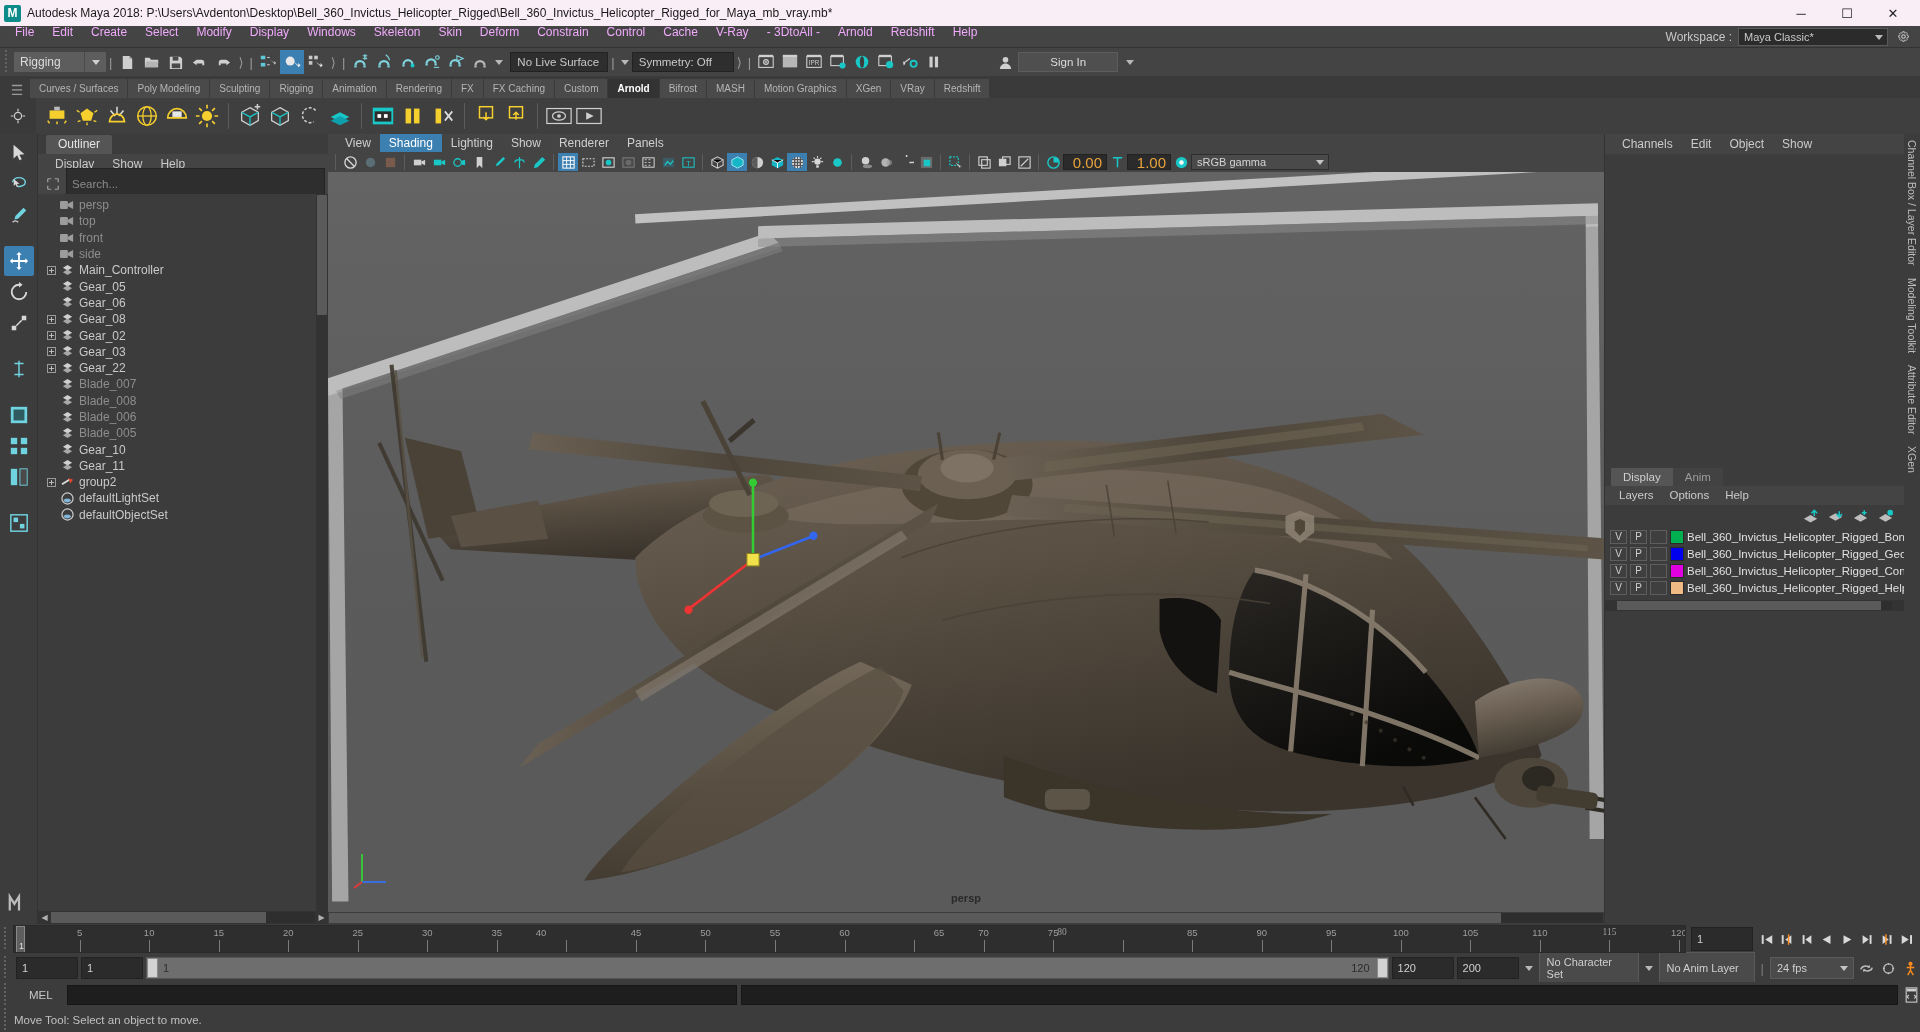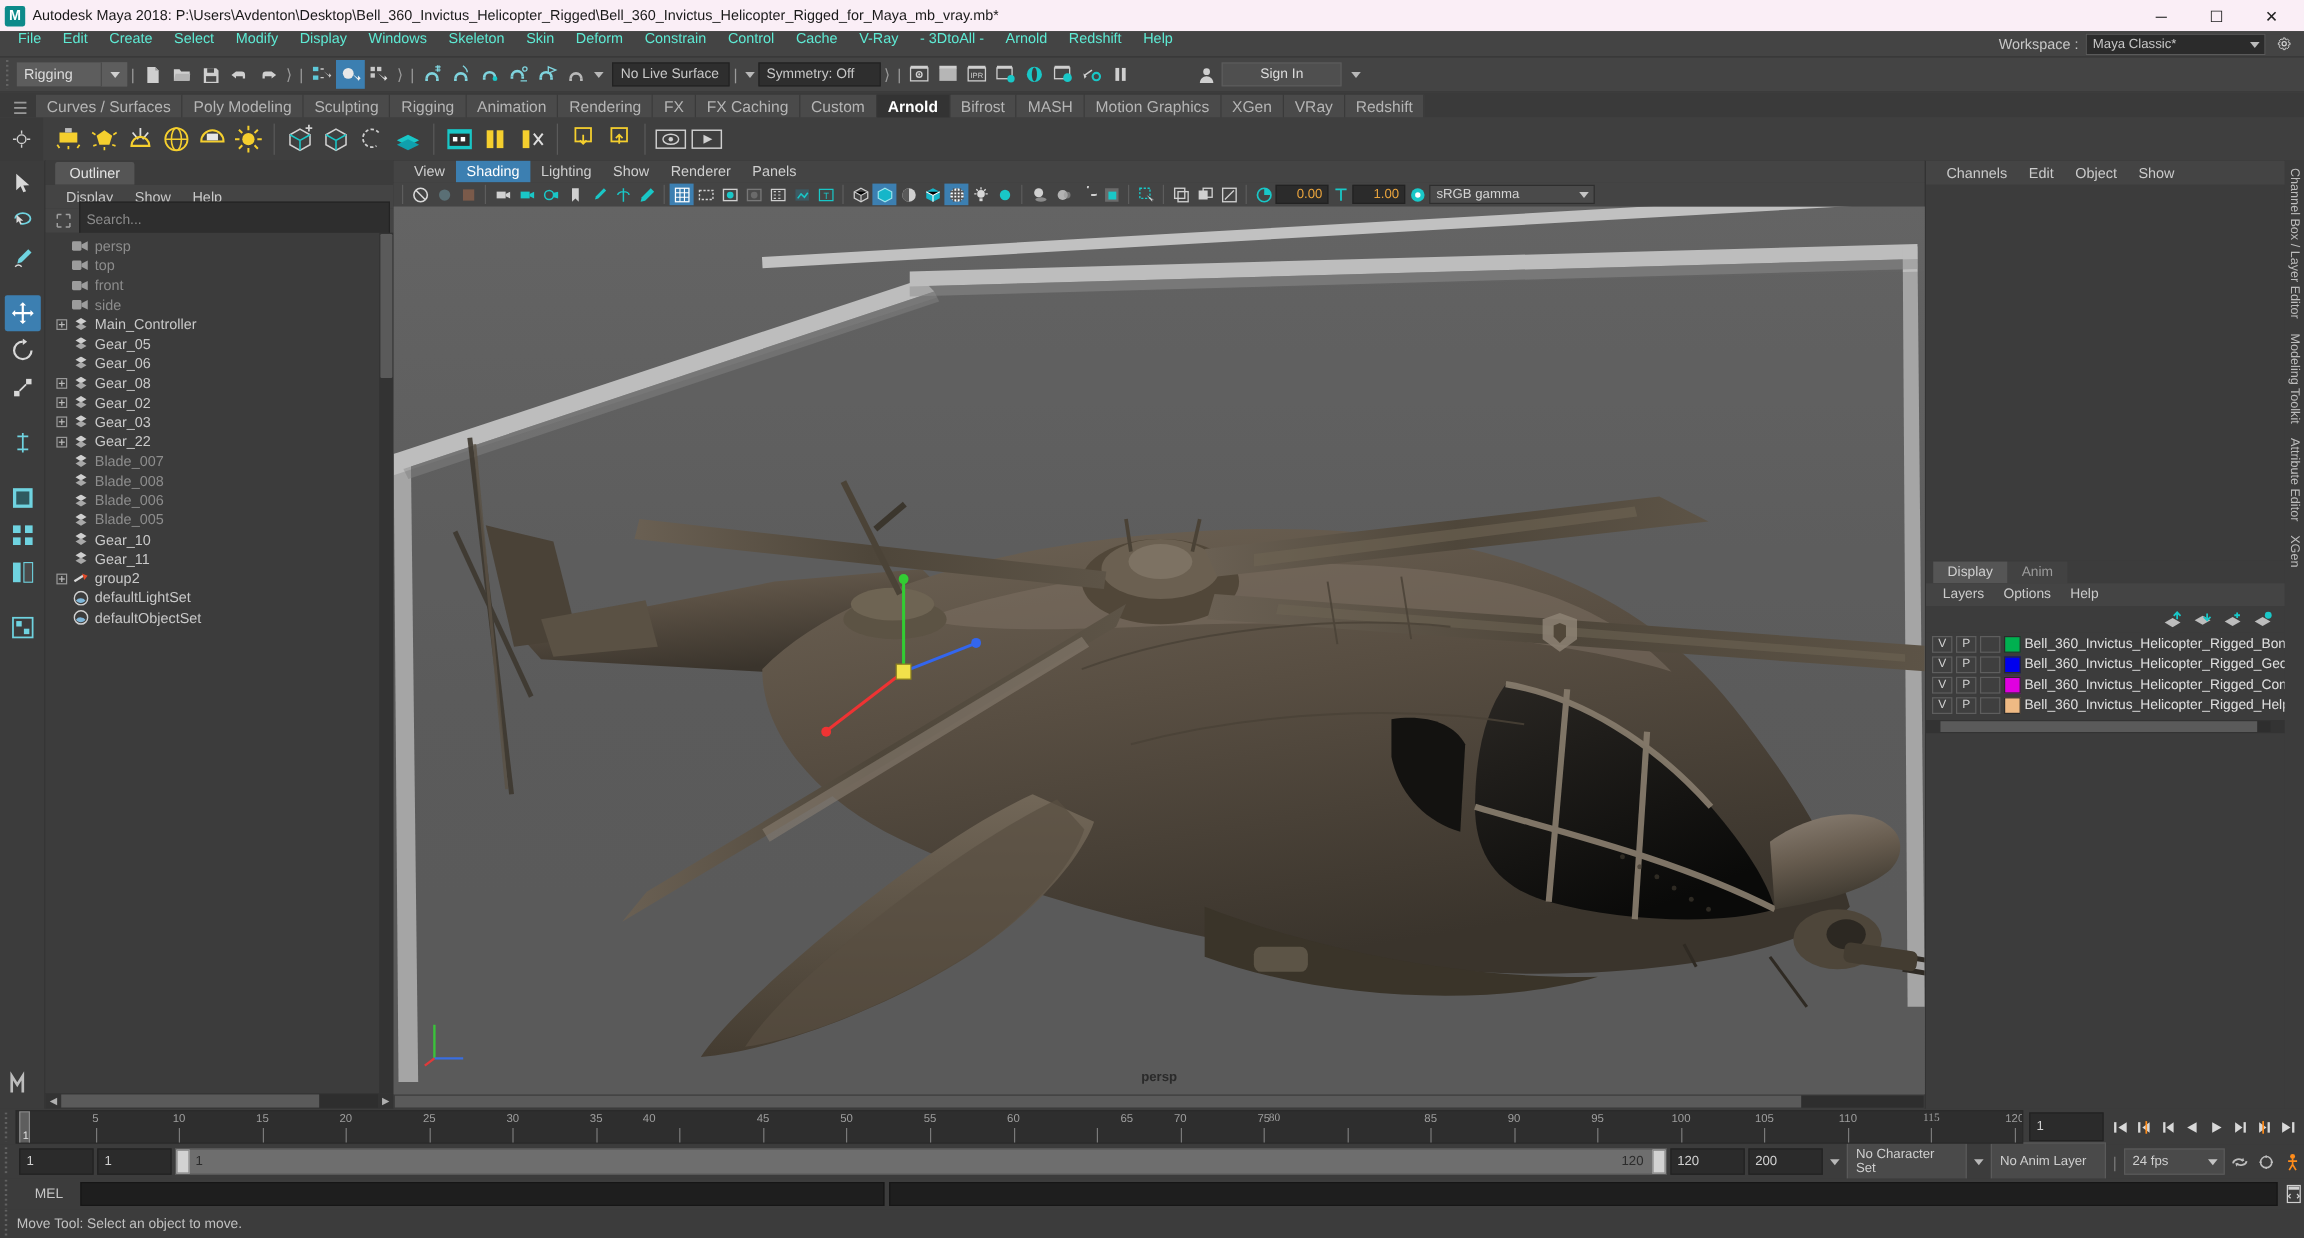--- a/index.html
+++ b/index.html
@@ -30,21 +30,21 @@
   .titlebar .winbtns div {
     width:46px; height:26px; display:flex; align-items:center; justify-content:center;
     font-size:13px; color:#222;
   }
 
   
   .menubar {
     height: 22px; background:#444444; display:flex; align-items:center;
     padding-left:6px; flex:none; border-bottom:1px solid #333;
   }
-  .menubar .mi { padding:0 9px; height:32px; line-height:22px; font-size:12px; color:#5eead4; cursor:default;}
+  .menubar .mi { padding:0 9px; height:32px; line-height:22px; font-size:12px; color:#f0abfc; cursor:default;}
   .menubar .wsp { margin-left:auto; display:flex; align-items:center; padding-right:8px; gap:6px; }
   .wsp-label { font-size:12px; color:#c8c8c8; }
   .wsp-combo {
     width:150px; height:18px; background:#2b2b2b; border:1px solid #5a5a5a;
     font-size:11px; color:#c8c8c8; display:flex; align-items:center;
     padding-left:5px; position:relative;
   }
   .wsp-combo .arr { position:absolute; right:4px; top:6px; border-left:4px solid transparent;
     border-right:4px solid transparent; border-top:5px solid #bbb;}
   .wsp-gear { width:18px;height:18px; display:flex;align-items:center;justify-content:center; color:#d0d0d0; font-size:13px;}
@@ -79,21 +79,21 @@
   .smallarr i { border-left:4px solid transparent; border-right:4px solid transparent; border-top:5px solid #b8b8b8; font-style:normal;}
   .signin { display:flex; align-items:center; gap:5px; }
   .signin-box { width:100px; height:20px; background:#4f4f4f; border:1px solid #5c5c5c; display:flex;
      align-items:center; justify-content:center; font-size:11.5px; color:#dcdcdc;}
 
   
   .shelfbar { background:#444; flex:none; }
   .shelftabs { height:21px; display:flex; align-items:flex-end; padding-left:4px; background:#3a3a3a;}
   .shelftabs .handle { width:26px; height:17px; display:flex; align-items:center; justify-content:center; color:#999; font-size:14px;}
   .stab {
-    height:19px; padding:0 9px; font-size:13px; color:#b5b5b5; line-height:19px;
+    height:19px; padding:0 9px; font-size:10px; color:#b5b5b5; line-height:19px;
     background:#4a4a4a; border-right:1px solid #3a3a3a; cursor:default;
   }
   .stab.active { background:#333333; color:#ffffff; font-weight:bold; }
   .shelfrow { height:36px; display:flex; align-items:center; background:#3f3f3f; padding-left:6px; }
   .shelfrow .sbtn { width:30px; height:30px; display:flex; align-items:center; justify-content:center; flex:none;}
   .shelfsep { width:1px; height:26px; background:#5a5a5a; margin:0 6px; flex:none;}
   .leftshelfcol { width:36px; background:#3a3a3a; display:flex; flex-direction:column; align-items:center; }
 
   
   .body { flex:1; display:flex; min-height:0; background:#3c3c3c; }
@@ -139,21 +139,21 @@
   
   .viewcol { flex:1; display:flex; flex-direction:column; min-width:0; background:#3c3c3c; }
   .view-menurow { height:18px; display:flex; align-items:center; background:#444444; padding-left:8px;}
   .view-menurow .vm { padding:0 9px; font-size:12px; line-height:18px; color:#cfcfcf;}
   .view-menurow .vm.active { background:#3c7fb1; color:#fff; }
   .view-toolrow { height:20px; display:flex; align-items:center; background:#444444; padding-left:3px;}
   .vbtn { width:20px; height:18px; display:flex; align-items:center; justify-content:center; flex:none;}
   .vbtn.on { background:#3c7fb1; }
   .vsep { width:1px; height:16px; background:#5d5d5d; margin:0 4px; flex:none;}
   .numfield { width:44px; height:16px; background:#2b2b2b; border:1px solid #222; color:#e8a33d;
-     font-size:11px; display:flex; align-items:center; justify-content:flex-end; padding-right:4px; flex:none;}
+     font-size:15px; display:flex; align-items:center; justify-content:flex-end; padding-right:4px; flex:none;}
   .gammacombo { width:138px; height:16px; background:#4a4a4a; border:1px solid #2e2e2e; color:#d4d4d4;
      font-size:11px; display:flex; align-items:center; padding-left:5px; position:relative; flex:none;}
   .gammacombo .arr{ position:absolute; right:4px; top:5px; border-left:4px solid transparent;
      border-right:4px solid transparent; border-top:5px solid #c4c4c4;}
   .viewport { flex:1; position:relative; overflow:hidden; background:#5c5c5c; }
   .vp-label { position:absolute; bottom:8px; left:50%; transform:translateX(-50%); font-size:11px;
      color:#2a2a2a; font-weight:bold; }
   .vp-axis { position:absolute; left:24px; bottom:22px; width:44px; height:44px;}
   .viewport-scroll { height:12px; background:#3c3c3c; display:flex; align-items:center;}
   .viewport-scroll .vtrack{ flex:1; height:10px; background:#2e2e2e; margin:0 1px; position:relative;}

